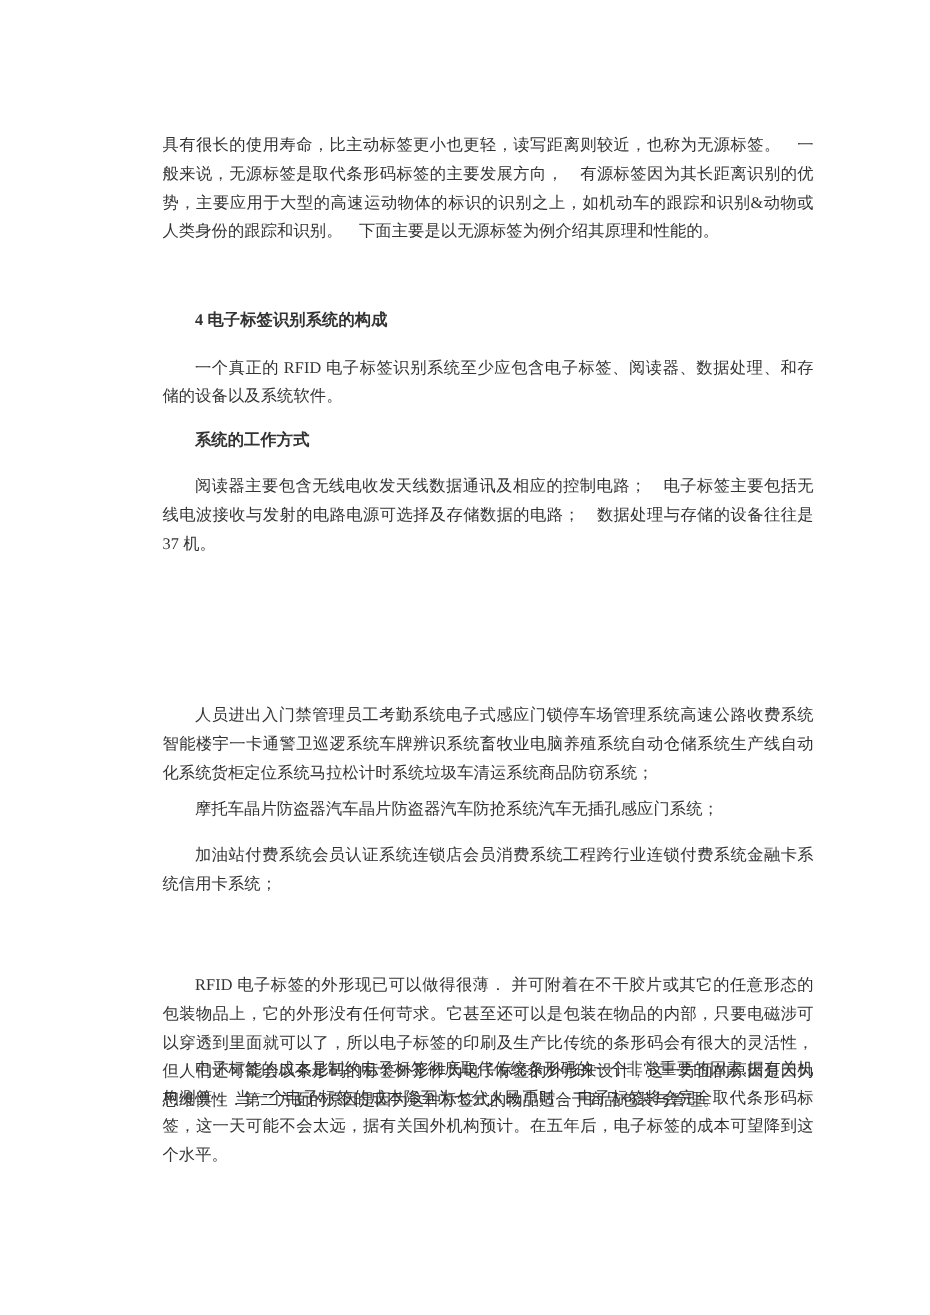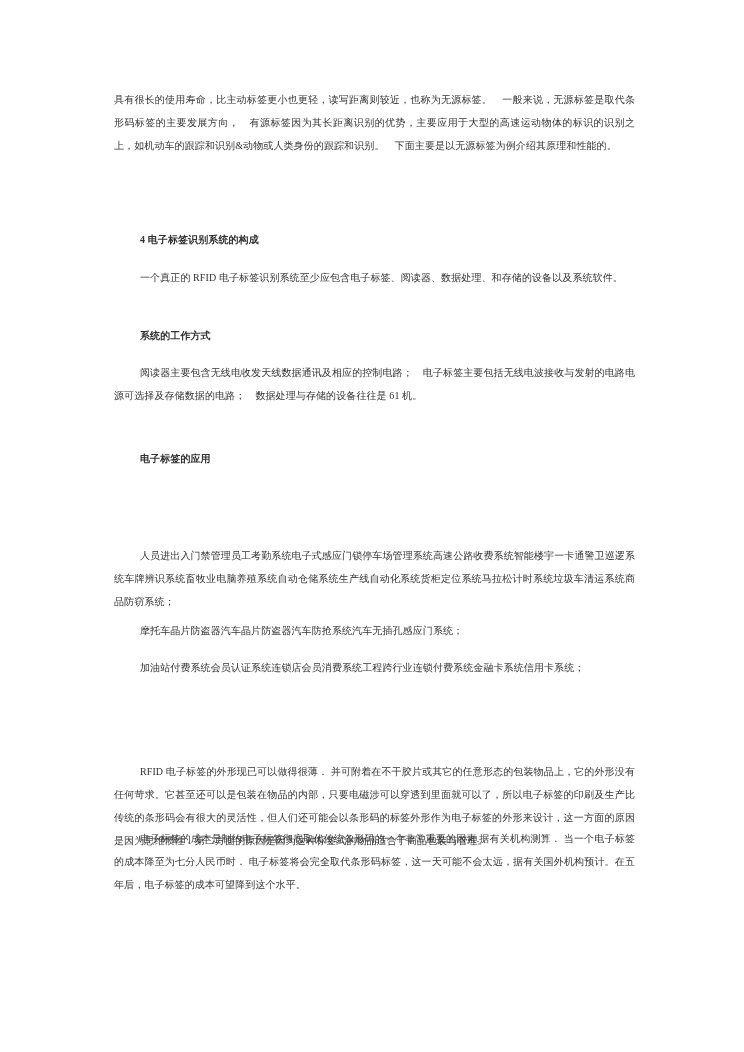--- a/index.html
+++ b/index.html
@@ -12,22 +12,22 @@
     width: 744px;
     height: 1052px;
     background: #ffffff;
     overflow: hidden;
     font-family: "Liberation Serif", "DejaVu Serif", serif;
   }
   .blk {
     position: absolute;
     left: 114px;
     width: 521px;
-    margin: 0;
-    font-size: 10px;
+    margin: 16px;
+    font-size: 13px;
     line-height: 23px;
     color: #333333;
     text-align: justify;
     overflow-wrap: break-word;
     letter-spacing: 0.1px;
   }
   .blk.ind {
     text-indent: 26px;
   }
   .heading {
@@ -40,23 +40,22 @@
 <div class="page">
 
   <p class="blk" style="top:88px">具有很长的使用寿命，比主动标签更小也更轻，读写距离则较近，也称为无源标签。　一般来说，无源标签是取代条形码标签的主要发展方向，　有源标签因为其长距离识别的优势，主要应用于大型的高速运动物体的标识的识别之上，如机动车的跟踪和识别&amp;动物或人类身份的跟踪和识别。　下面主要是以无源标签为例介绍其原理和性能的。</p>
 
   <p class="blk ind heading" style="top:228px">4 电子标签识别系统的构成</p>
 
   <p class="blk ind heading" style="top:324px">系统的工作方式</p>
 
   <p class="blk ind" style="top:266px">一个真正的 RFID 电子标签识别系统至少应包含电子标签、阅读器、数据处理、和存储的设备以及系统软件。</p>
 
-  <p class="blk ind" style="top:361px">阅读器主要包含无线电收发天线数据通讯及相应的控制电路；　电子标签主要包括无线电波接收与发射的电路电源可选择及存储数据的电路；　数据处理与存储的设备往往是 61 机。</p>
+  <p class="blk ind" style="top:361px">阅读器主要包含无线电收发天线数据通讯及相应的控制电路；　电子标签主要包括无线电波接收与发射的电路电源可选择及存储数据的电路；　数据处理与存储的设备往往是 37 机。</p>
 
-  <p class="blk ind heading" style="top:447px">电子标签的应用</p>
 
 
   <p class="blk ind" style="top:544px">人员进出入门禁管理员工考勤系统电子式感应门锁停车场管理系统高速公路收费系统智能楼宇一卡通警卫巡逻系统车牌辨识系统畜牧业电脑养殖系统自动仓储系统生产线自动化系统货柜定位系统马拉松计时系统垃圾车清运系统商品防窃系统；</p>
 
   <p class="blk ind" style="top:619px">摩托车晶片防盗器汽车晶片防盗器汽车防抢系统汽车无插孔感应门系统；</p>
 
   <p class="blk ind" style="top:656px">加油站付费系统会员认证系统连锁店会员消费系统工程跨行业连锁付费系统金融卡系统信用卡系统；</p>
 
 
   <p class="blk ind" style="top:760px">RFID 电子标签的外形现已可以做得很薄． 并可附着在不干胶片或其它的任意形态的包装物品上，它的外形没有任何苛求。它甚至还可以是包装在物品的内部，只要电磁涉可以穿透到里面就可以了，所以电子标签的印刷及生产比传统的条形码会有很大的灵活性，但人们还可能会以条形码的标签外形作为电子标签的外形来设计，这一方面的原因是因为思维惯性．第二方面的原因是因为这种标签式的物品适合于商品包装与管理。</p>

